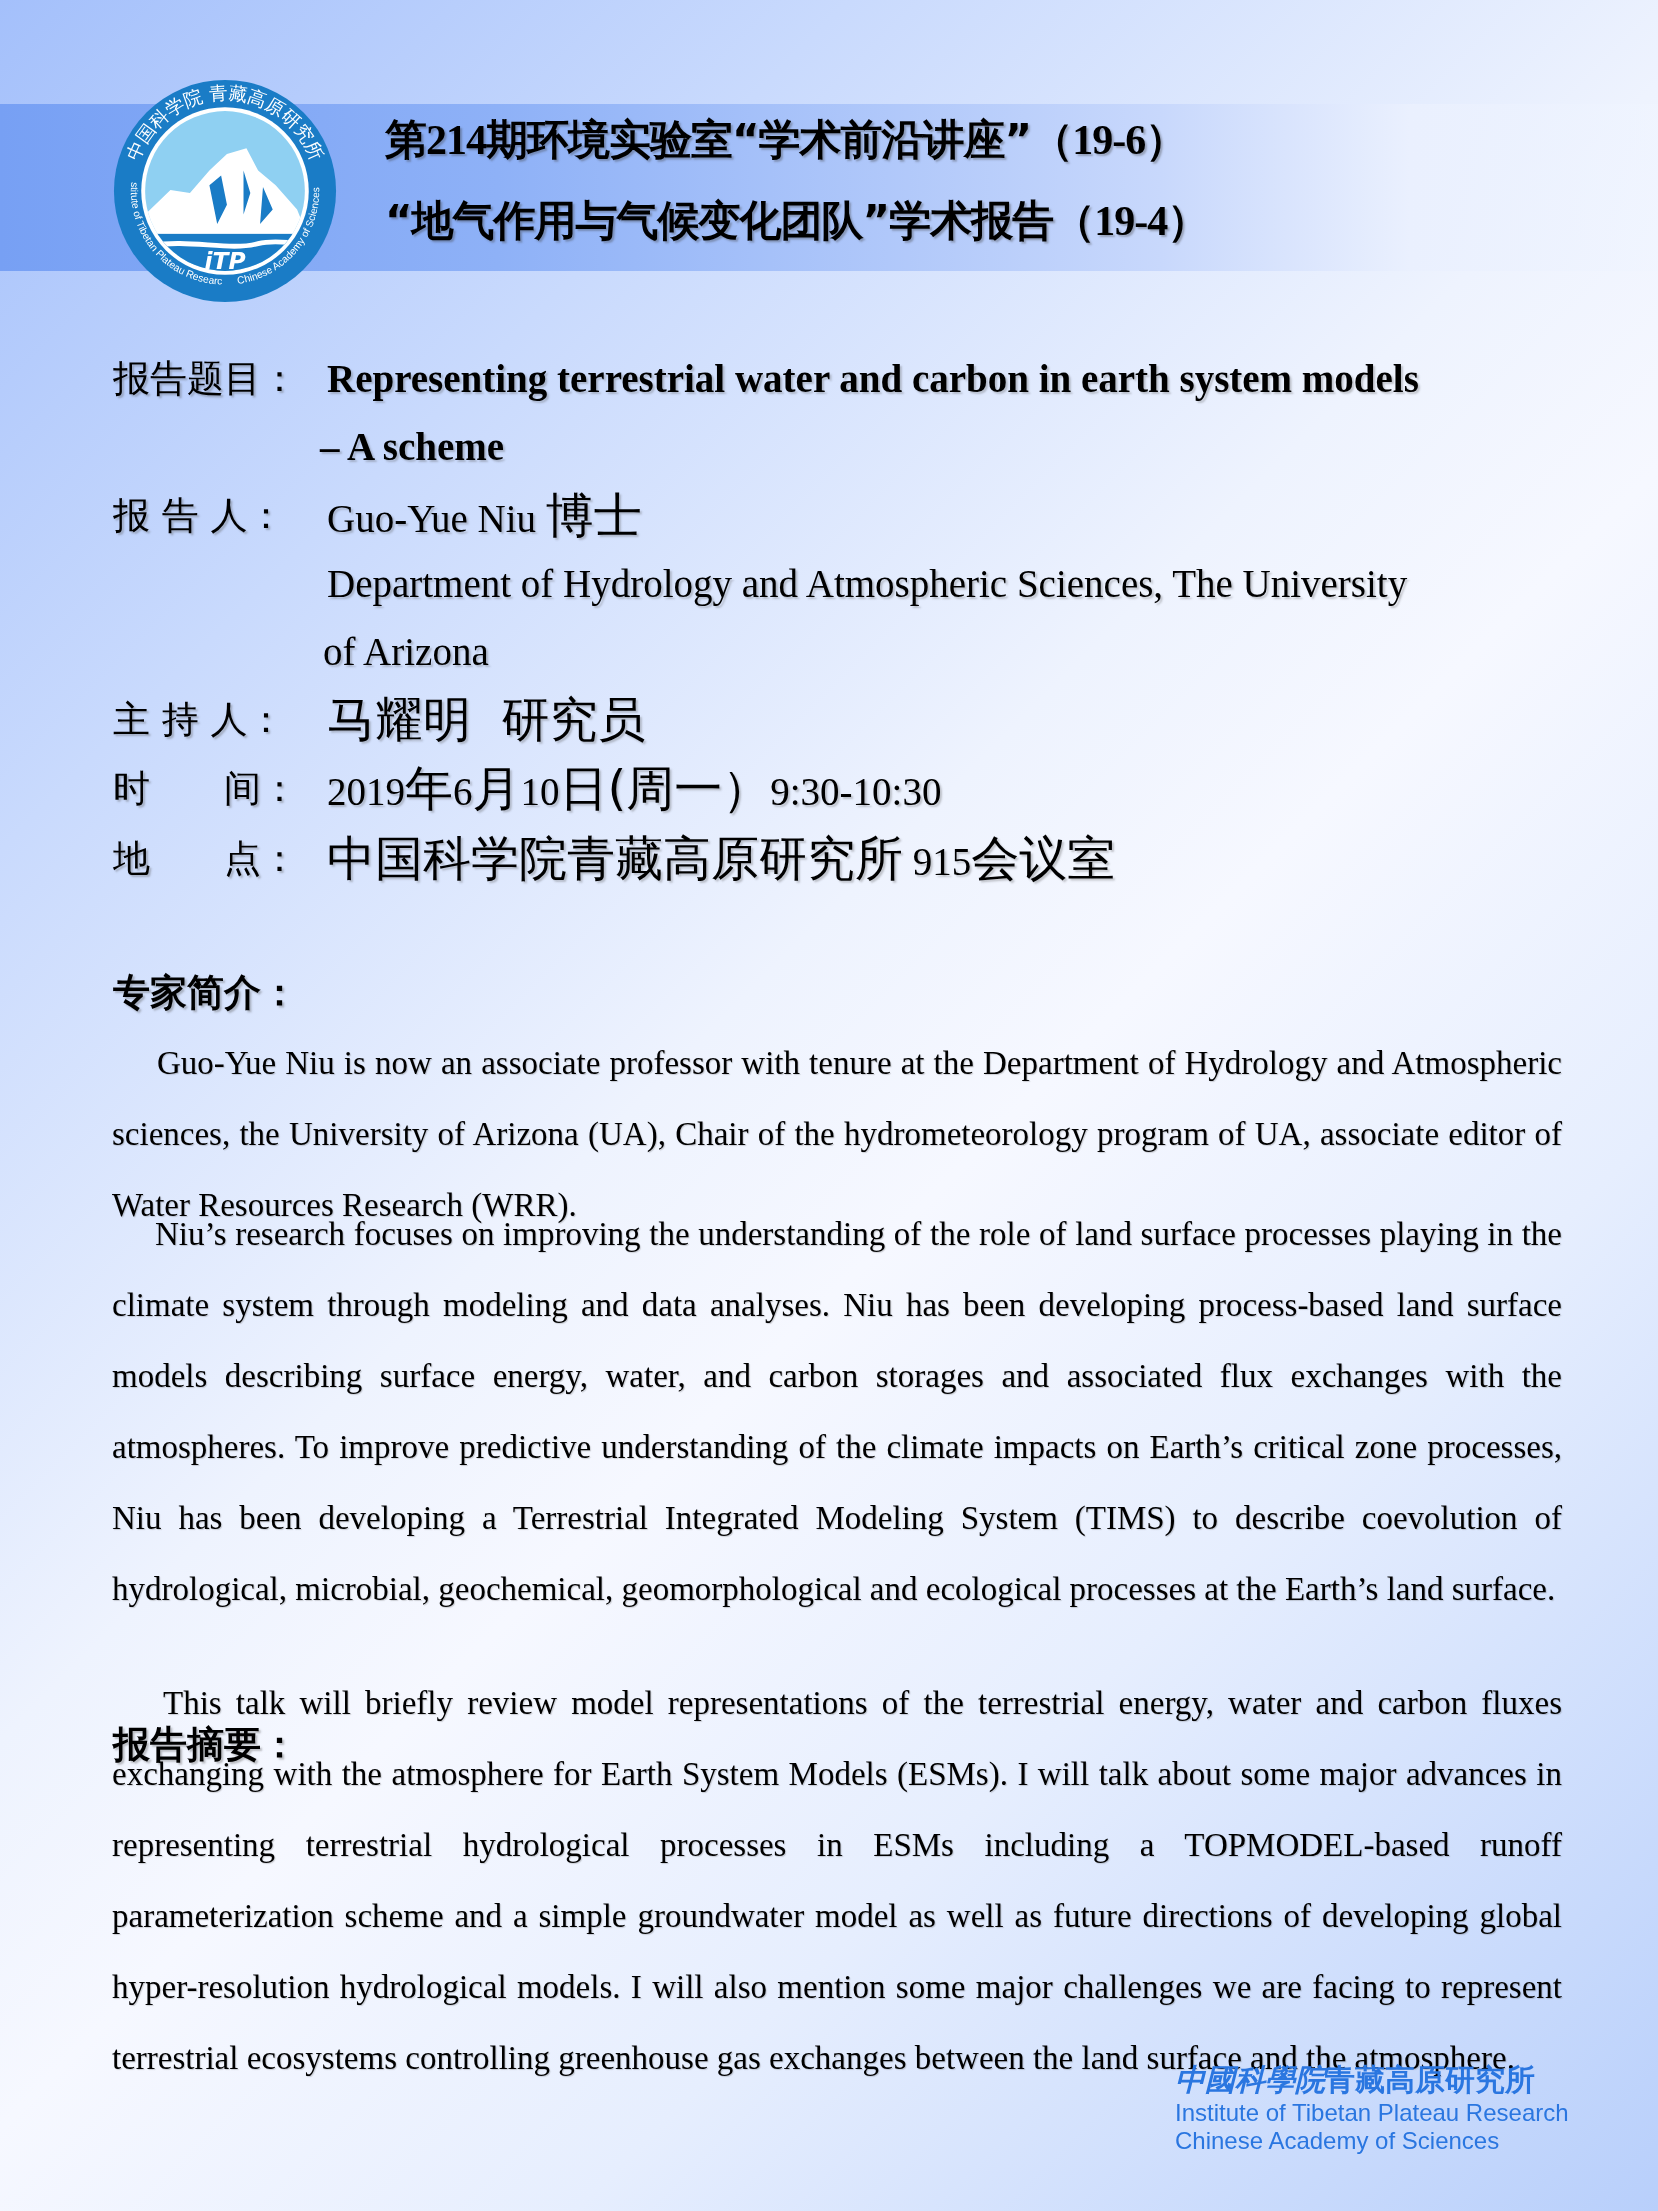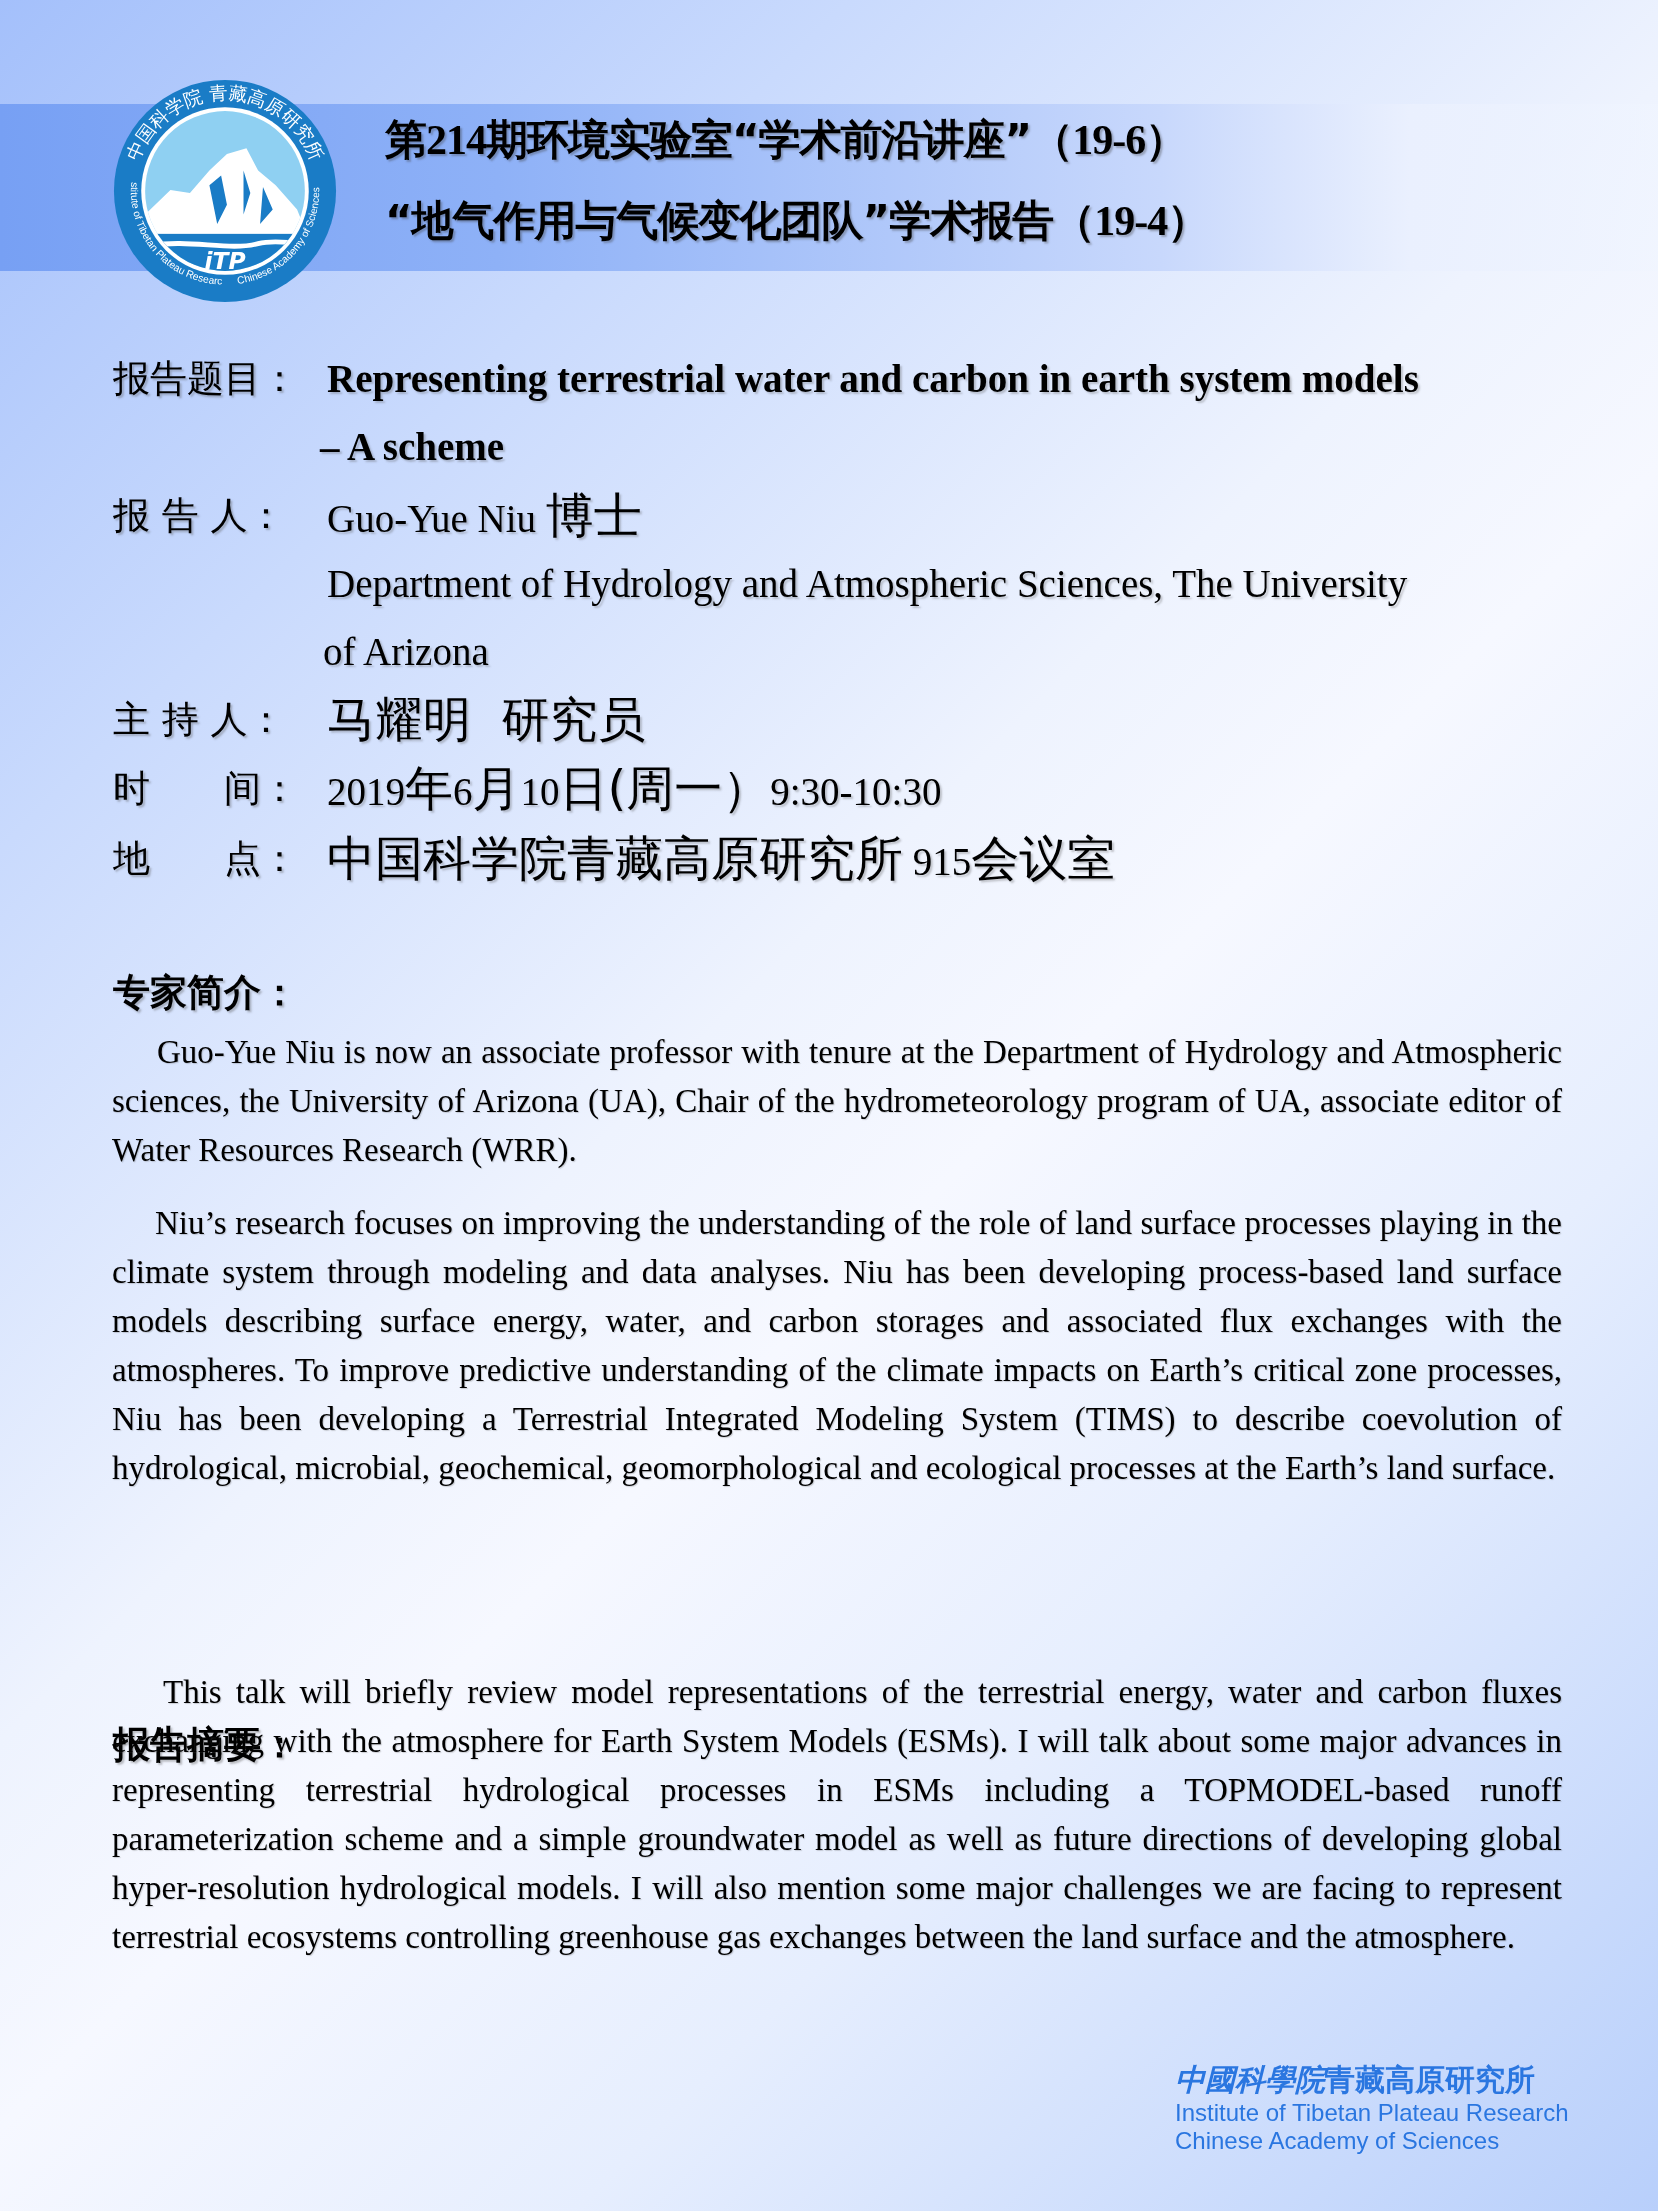--- a/index.html
+++ b/index.html
@@ -36,21 +36,21 @@
     text-shadow: 2px 2px 2px rgba(80,80,80,0.3);
   }
   .bold-val { font-weight:bold; }
   .cjk { font-family:"DejaVu Sans", sans-serif; font-size:48px; }
 
   .section-head {
     position:absolute; left:113px; font-family:"DejaVu Sans", sans-serif; font-weight:bold; font-size:37px;
     text-shadow: 2px 2px 2px rgba(80,80,80,0.35);
   }
   .para {
-    position:absolute; left:112px; width:1450px; font-size:33px; line-height:49px;
+    position:absolute; left:112px; width:1450px; font-size:33px; line-height:71px;
     text-align:justify; text-shadow: 1px 1px 1px rgba(80,80,80,0.25);
   }
   .para .indent { display:inline-block; width:45px; }
 
   .footer-logo {
     position:absolute; left:1175px; top:2060px; color:#2a76e0; font-family:"Liberation Sans", sans-serif;
   }
   .footer-cn { font-family:"DejaVu Sans", sans-serif; font-weight:bold; font-size:30px; line-height:39px; white-space:nowrap; }
   .footer-cn .brush { font-family:"DejaVu Serif", serif; font-style:italic; font-weight:bold; }
   .footer-en { font-size:24px; line-height:28px; white-space:nowrap; }

